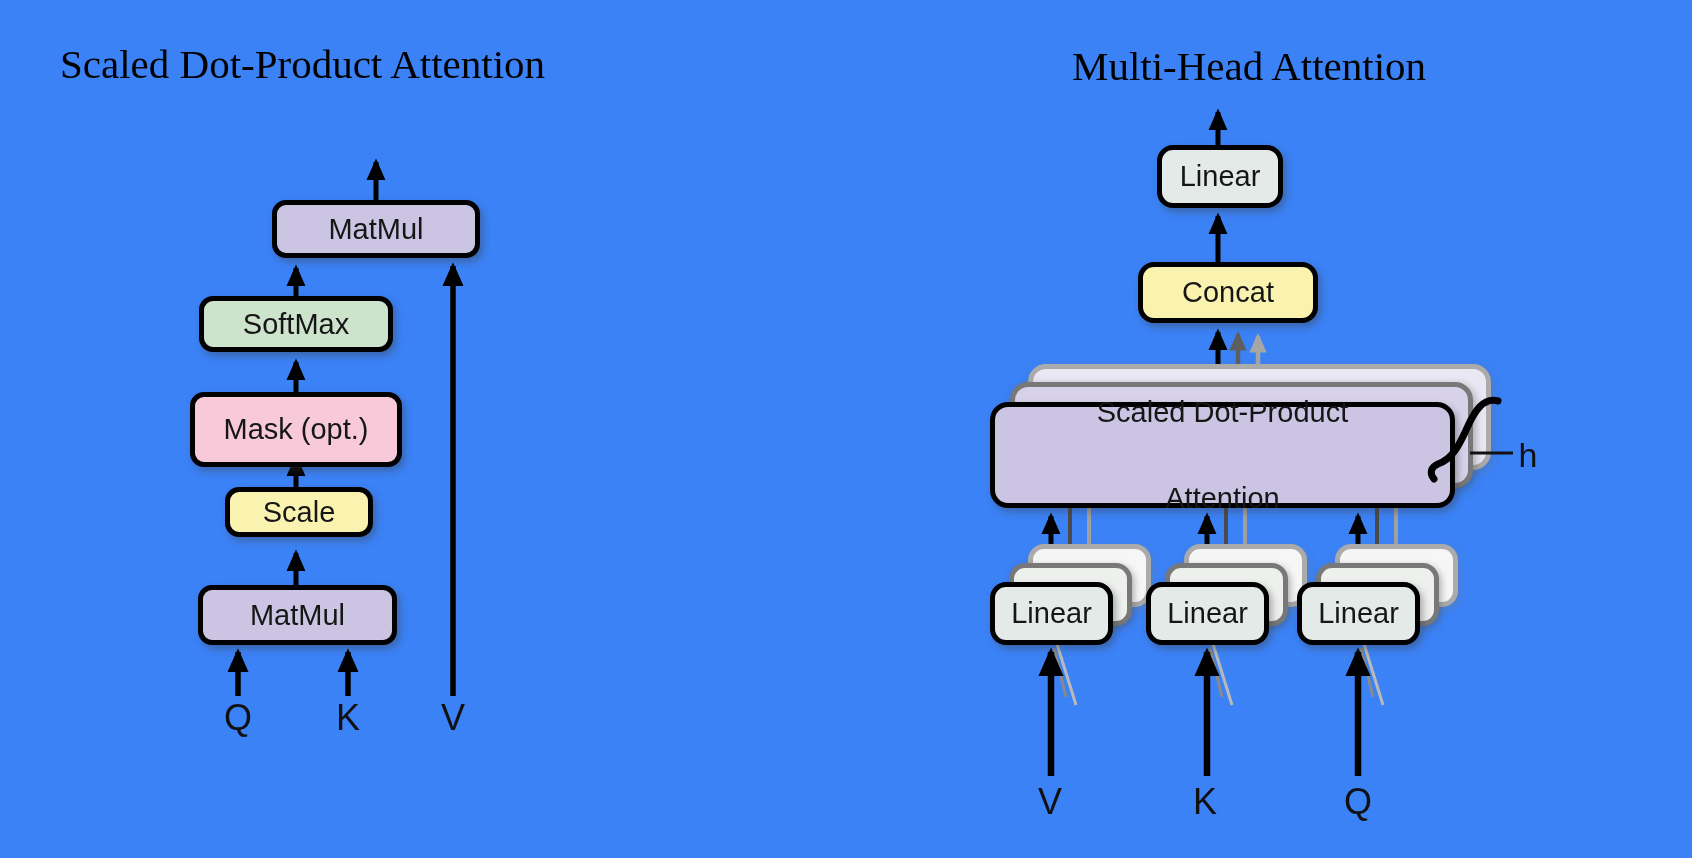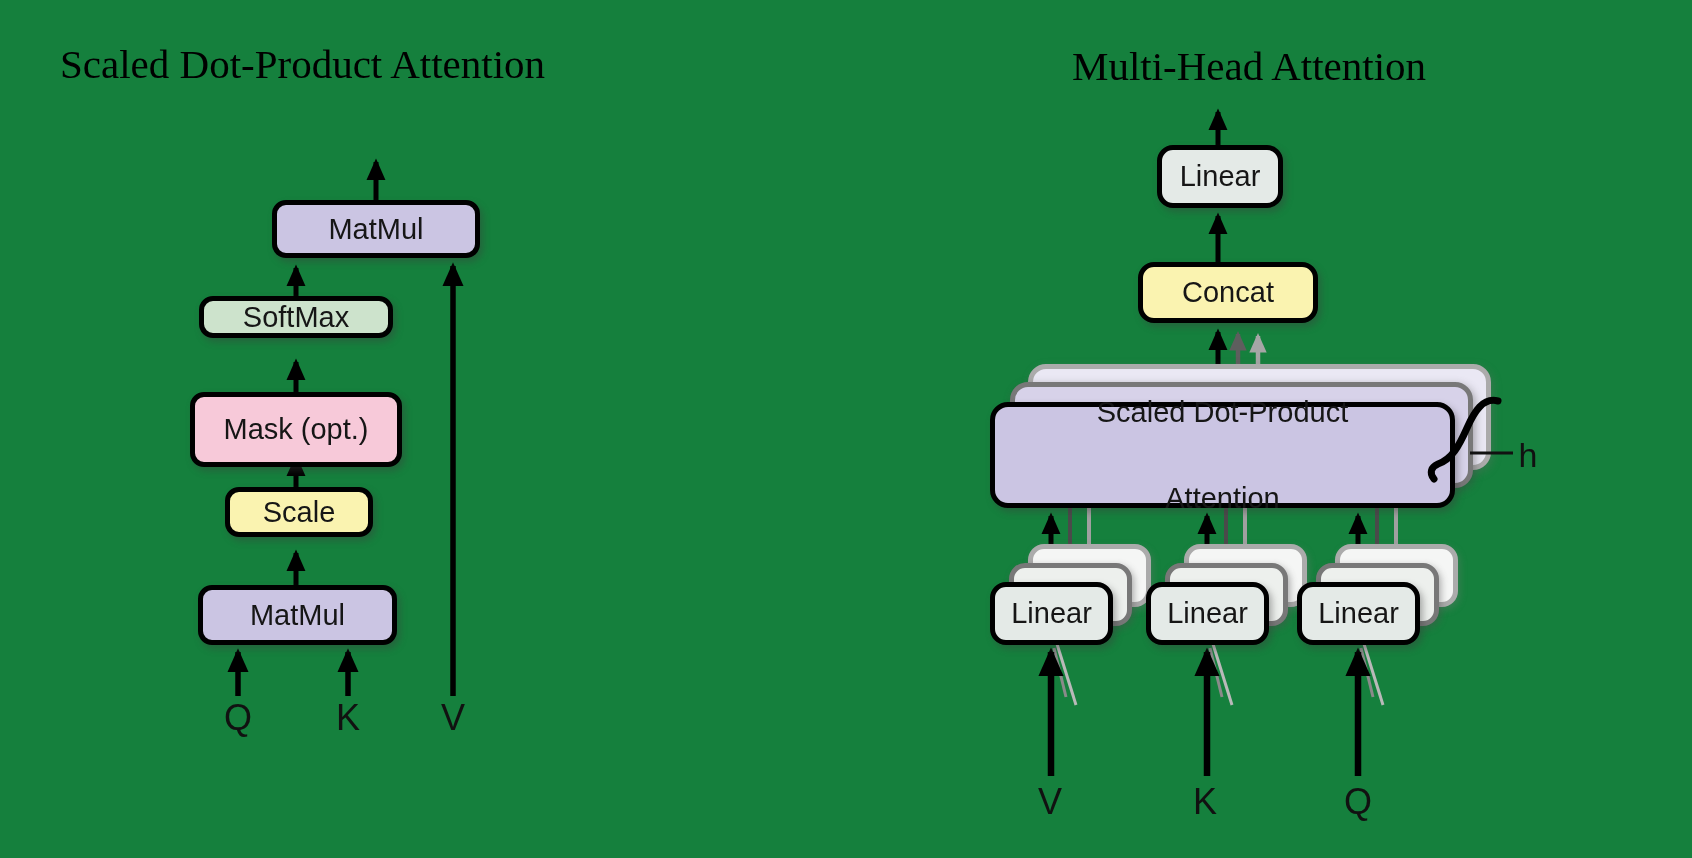--- a/index.html
+++ b/index.html
@@ -3,33 +3,33 @@
 <meta charset="utf-8">
 <style>
   :root{
     --purple:#cbc5e3; --purple-shadow-1:#d7d2e9; --purple-shadow-2:#eae8f4;
     --green:#cde3cc; --pink:#f7c9d9; --yellow:#faf3b0;
     --gray-green:#e4eae7; --gray-green-shadow-1:#edf0ed; --gray-green-shadow-2:#f5f6f5;
     --outline:#000000; --outline-shadow-1:#787878; --outline-shadow-2:#ababab;
     --arrow-dark-gray:#5e5e5e; --arrow-light-gray:#a6a6a6;
   }
   html,body{margin:0;padding:0;background:#ffffff;}
-  .canvas{position:relative;width:1692px;height:858px;background:#15803d;overflow:hidden;
+  .canvas{position:relative;width:1692px;height:858px;background:#3b82f6;overflow:hidden;
           font-family:"Liberation Sans",sans-serif;}
   svg.layer{position:absolute;left:0;top:0;pointer-events:none;}
   .back{z-index:1;} .front{z-index:6;}
   .title{position:absolute;z-index:5;font-family:"Liberation Serif",serif;font-size:41px;color:#000;white-space:nowrap;}
   .t-left{left:60px;top:40px;}
   .t-right{left:1249px;top:42px;transform:translateX(-50%);}
   .box{position:absolute;box-sizing:border-box;border:5px solid var(--outline);border-radius:14px;
        display:flex;align-items:center;justify-content:center;font-size:29px;color:#161616;
        box-shadow:3px 4px 7px rgba(60,60,60,0.40);z-index:4;background:#fff;text-align:right;}
   
   .b-mmt{left:272px;top:200px;width:208px;height:58px;background:var(--purple);}
-  .b-sm{left:199px;top:296px;width:194px;height:42px;background:var(--green);}
+  .b-sm{left:199px;top:296px;width:194px;height:56px;background:var(--green);}
   .b-mask{left:190px;top:392px;width:212px;height:75px;background:var(--pink);}
   .b-scale{left:225px;top:487px;width:148px;height:50px;background:var(--yellow);}
   .b-mmb{left:198px;top:585px;width:199px;height:60px;background:var(--purple);}
   
   .b-lout{left:1157px;top:145px;width:126px;height:63px;background:var(--gray-green);border-radius:16px;}
   .b-concat{left:1138px;top:262px;width:180px;height:61px;background:var(--yellow);border-radius:16px;}
   .b-att{left:990px;top:402px;width:465px;height:106px;background:var(--purple);border-radius:18px;
          flex-direction:column;line-height:38px;z-index:4;gap:48px;}
   .b-att-s1{left:1010px;top:382px;width:463px;height:106px;background:var(--purple-shadow-1);
             border-color:var(--outline-shadow-1);border-radius:18px;z-index:3;box-shadow:2px 3px 8px rgba(70,70,70,.45);}

